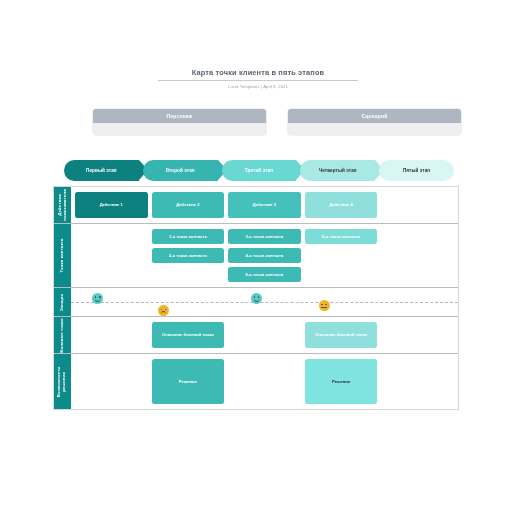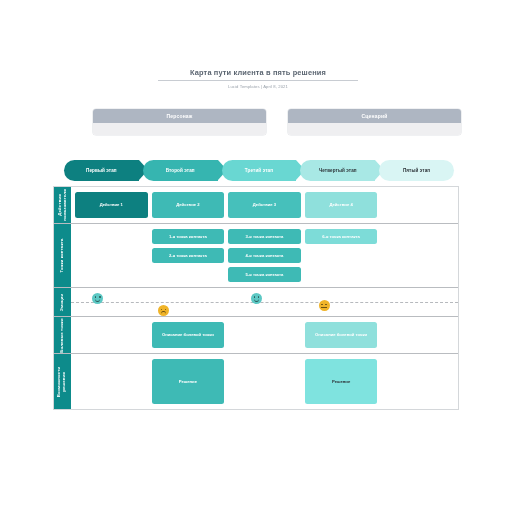--- a/index.html
+++ b/index.html
@@ -236,21 +236,21 @@
     border-radius: 0;
     border-bottom: 1px solid rgba(0,0,0,.55);
   }
 </style>
 </head>
 <body>
 
 <div class="canvas">
 
   <div class="title-wrap">
-    <div class="doc-title">Карта пути клиента в пять решения</div>
+    <div class="doc-title">Карта точки клиента в пять этапов</div>
     <div class="doc-sub">Lucid Templates  |  April 8, 2021</div>
   </div>
 
   <div class="hdr-row">
     <div class="hdr-box">
       <div class="cap">Персонаж</div>
       <div class="body"></div>
     </div>
     <div class="hdr-box">
       <div class="cap">Сценарий</div>

